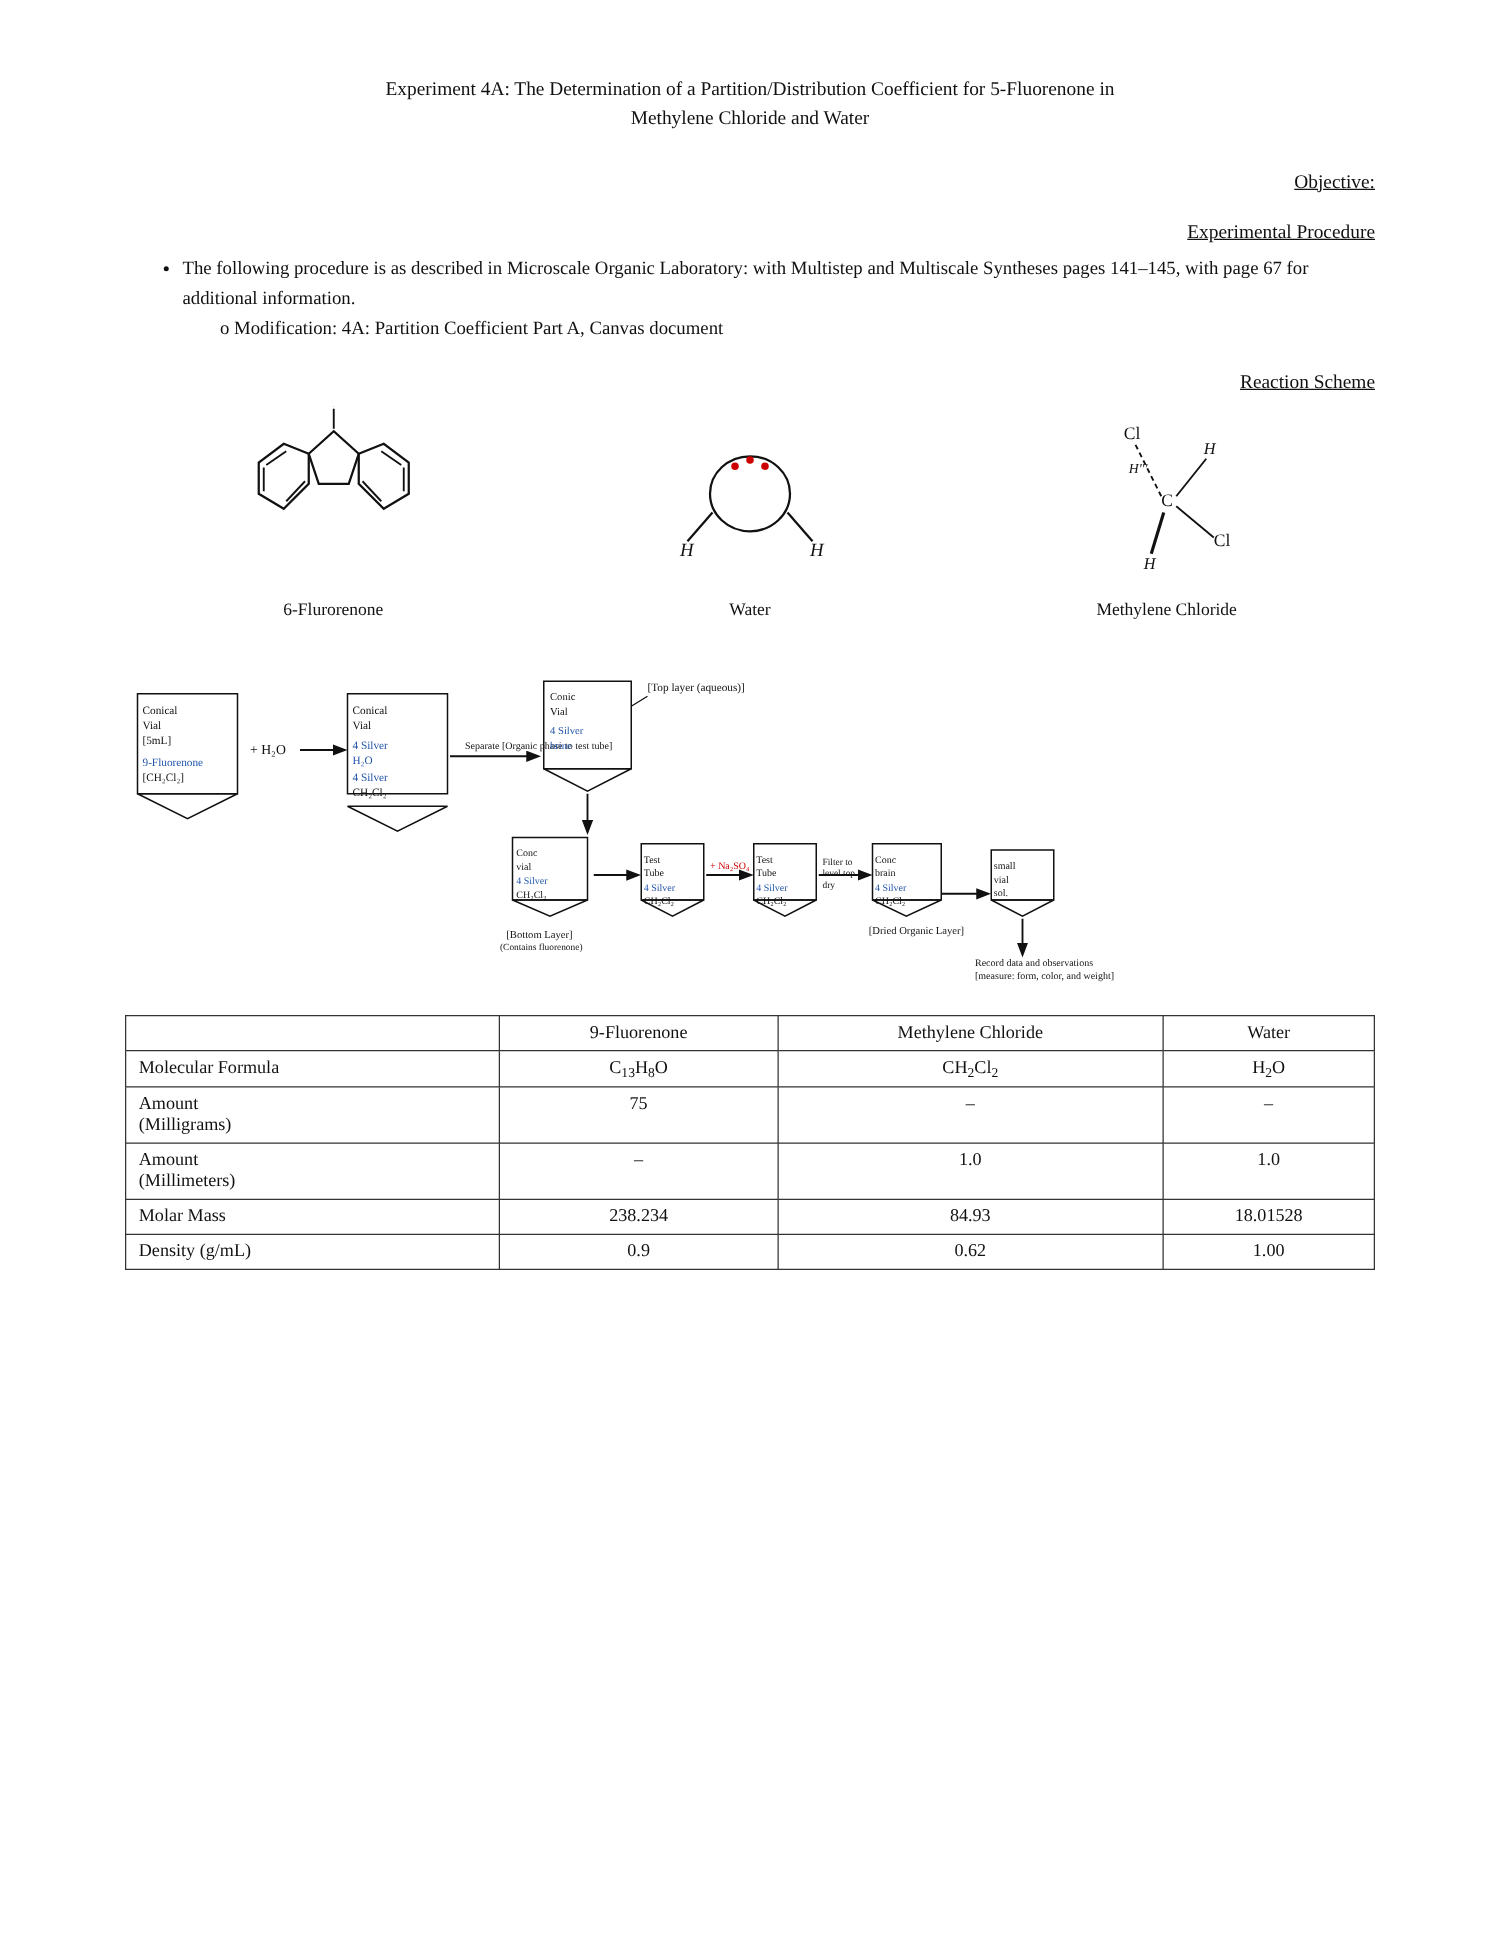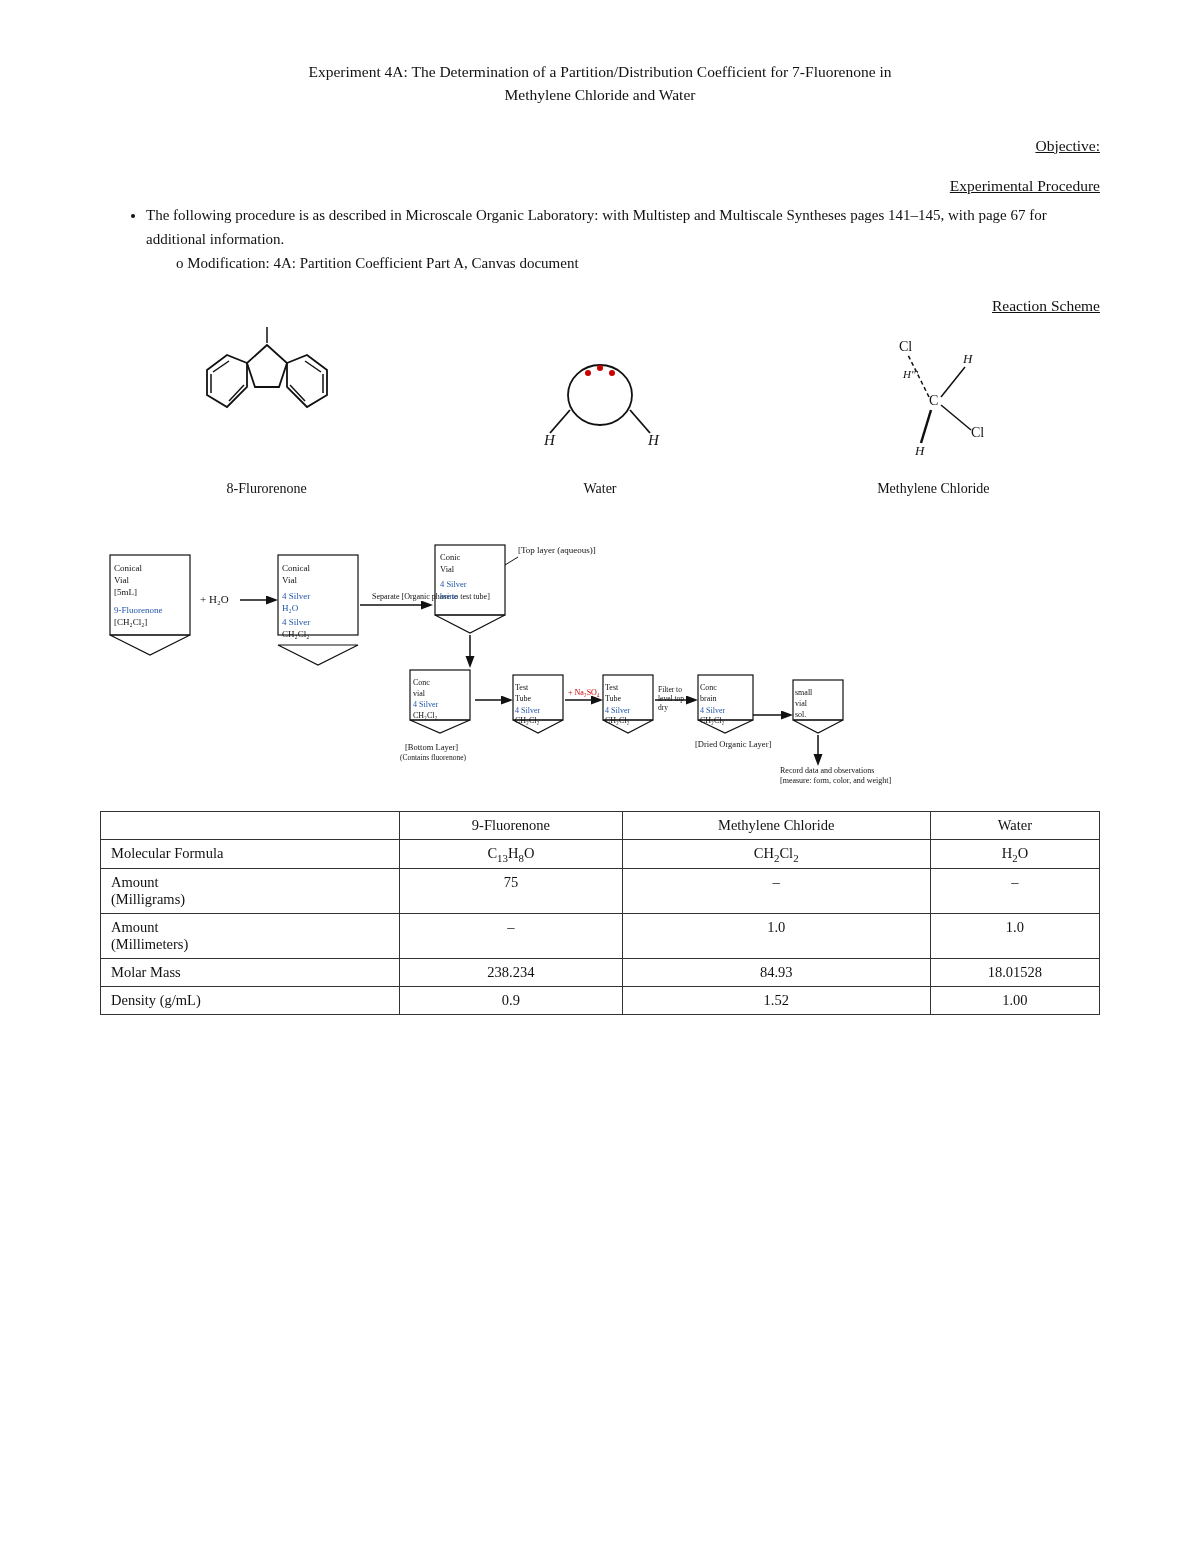--- a/index.html
+++ b/index.html
@@ -96,21 +96,21 @@
     }
     .procedure-sketch {
       width: 100%;
       overflow: visible;
     }
   </style>
 </head>
 <body>
 
 <div class="page-title">
-  <div>Experiment 4A: The Determination of a Partition/Distribution Coefficient for 7-Fluorenone in</div>
+  <div>Experiment 4A: The Determination of a Partition/Distribution Coefficient for 5-Fluorenone in</div>
   <div>Methylene Chloride and Water</div>
 </div>
 
 <div class="section">
   <div class="section-heading">Objective:</div>
 </div>
 
 <div class="section">
   <div class="section-heading">Experimental Procedure</div>
   <ul class="bullet-list">
@@ -144,21 +144,21 @@
           <line x1="42" y1="36" x2="26" y2="47" stroke="#111" stroke-width="1.5"></line>
           <line x1="24" y1="49" x2="24" y2="68" stroke="#111" stroke-width="1.5"></line>
           <line x1="42" y1="76" x2="57" y2="60" stroke="#111" stroke-width="1.5"></line>
 
           <polygon points="100,38 120,30 140,45 140,70 120,82 100,62" fill="none" stroke="#111" stroke-width="1.8"></polygon>
 
           <line x1="118" y1="36" x2="134" y2="47" stroke="#111" stroke-width="1.5"></line>
           <line x1="136" y1="49" x2="136" y2="68" stroke="#111" stroke-width="1.5"></line>
           <line x1="118" y1="76" x2="103" y2="60" stroke="#111" stroke-width="1.5"></line>
         </svg>
-        <div class="molecule-label">8-Flurorenone</div>
+        <div class="molecule-label">6-Flurorenone</div>
       </div>
 
       <div class="molecule-block">
 
         <svg class="molecule" width="160" height="150" viewBox="0 0 160 150">
 
           <ellipse cx="80" cy="70" rx="32" ry="30" fill="none" stroke="#111" stroke-width="1.8"></ellipse>
 
           <circle cx="68" cy="48" r="3" fill="#cc0000"></circle>
           <circle cx="80" cy="43" r="3" fill="#cc0000"></circle>
@@ -332,18 +332,18 @@
       </tr>
       <tr>
         <td>Molar Mass</td>
         <td>238.234</td>
         <td>84.93</td>
         <td>18.01528</td>
       </tr>
       <tr>
         <td>Density (g/mL)</td>
         <td>0.9</td>
-        <td>1.52</td>
+        <td>0.62</td>
         <td>1.00</td>
       </tr>
     </tbody>
   </table>
 </div>
 
 </body></html>

